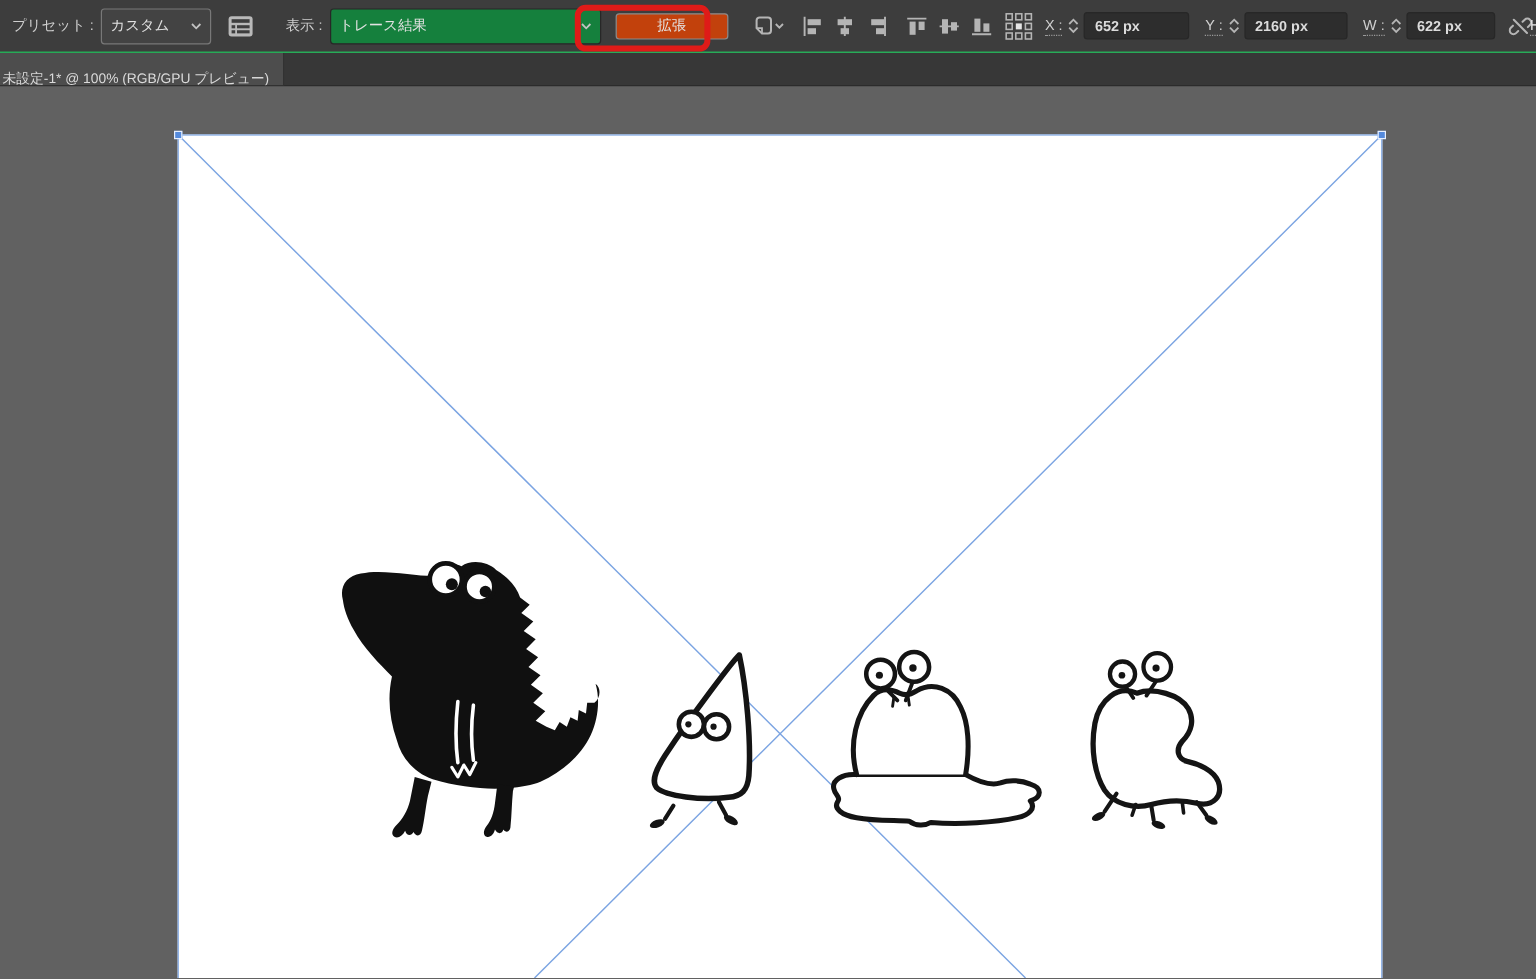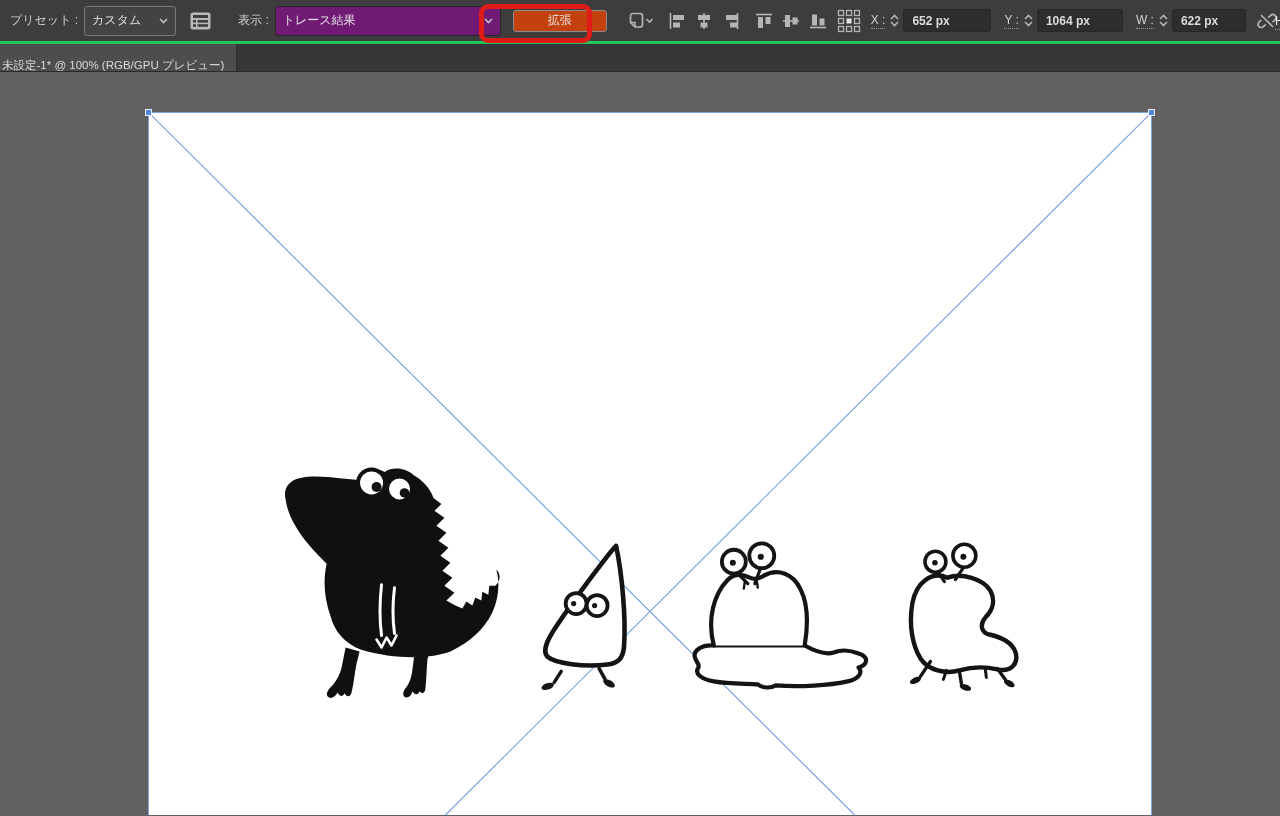--- a/index.html
+++ b/index.html
@@ -2,27 +2,27 @@
 <html><head>
 <meta charset="utf-8">
 <style>
   * { margin:0; padding:0; box-sizing:border-box; }
   html,body { width:1280px; height:816px; overflow:hidden; background:#616161;
     font-family:"Liberation Sans", sans-serif; }
   .app { position:relative; width:1280px; height:816px; }
 
   
   .toolbar { position:relative; height:44px; background:#3d3d3d;
-    border-bottom:3px solid #22c55e; display:flex; align-items:center;
+    border-bottom:1px solid #22c55e; display:flex; align-items:center;
     padding-left:10px; color:#d6d6d6; font-size:12px; white-space:nowrap; }
   .tb-label { color:#cfcfcf; margin-right:6px; }
   .dropdown { height:23px; display:flex; align-items:center; justify-content:space-between;
     border-radius:3px; padding:14px 7px; cursor:pointer; }
   .dd-outline { background:#434343; border:1px solid #787878; width:92px; }
-  .dd-filled { background:#701a75; border:1px solid #272727; width:226px; }
+  .dd-filled { background:#15803d; border:1px solid #272727; width:226px; }
   .dd-text { color:#e2e2e2; }
   .chev { flex:0 0 auto; margin-left:6px; }
   .btn-expand { height:22px; width:94px; margin-left:12px; background:#c2410c;
     border:1px solid #8c8c8c; border-radius:3px; color:#e4e4e4; font-size:12px;
     display:flex; align-items:center; justify-content:center; cursor:pointer; }
   .icon-btn { display:flex; align-items:center; justify-content:center; cursor:pointer; }
   .align-group { display:flex; align-items:center; gap:7px; margin-left:12px; }
   .field-group { display:flex; align-items:center; margin-left:10px; }
   .scrub-label { color:#d0d0d0; border-bottom:1px dotted #9a9a9a; padding-bottom:1px;
     cursor:ew-resize; margin-right:5px; }
@@ -177,21 +177,21 @@
     <div class="field-group" style="margin-left:13px">
       <span class="scrub-label">Y :</span>
       <span class="stepper">
         <svg width="9" height="6" viewBox="0 0 9 6">
             <polyline points="1,5 4.5,1.4 8,5" fill="none" stroke="#b5b5b5" stroke-width="1.5"></polyline>
           </svg>
         <svg width="9" height="6" viewBox="0 0 9 6">
             <polyline points="1,1 4.5,4.6 8,1" fill="none" stroke="#b5b5b5" stroke-width="1.5"></polyline>
           </svg>
       </span>
-      <span class="num-field" style="width:86px">1064 px</span>
+      <span class="num-field" style="width:86px">2160 px</span>
     </div>
 
     <div class="field-group" style="margin-left:13px">
       <span class="scrub-label">W :</span>
       <span class="stepper">
         <svg width="9" height="6" viewBox="0 0 9 6">
             <polyline points="1,5 4.5,1.4 8,5" fill="none" stroke="#b5b5b5" stroke-width="1.5"></polyline>
           </svg>
         <svg width="9" height="6" viewBox="0 0 9 6">
             <polyline points="1,1 4.5,4.6 8,1" fill="none" stroke="#b5b5b5" stroke-width="1.5"></polyline>

